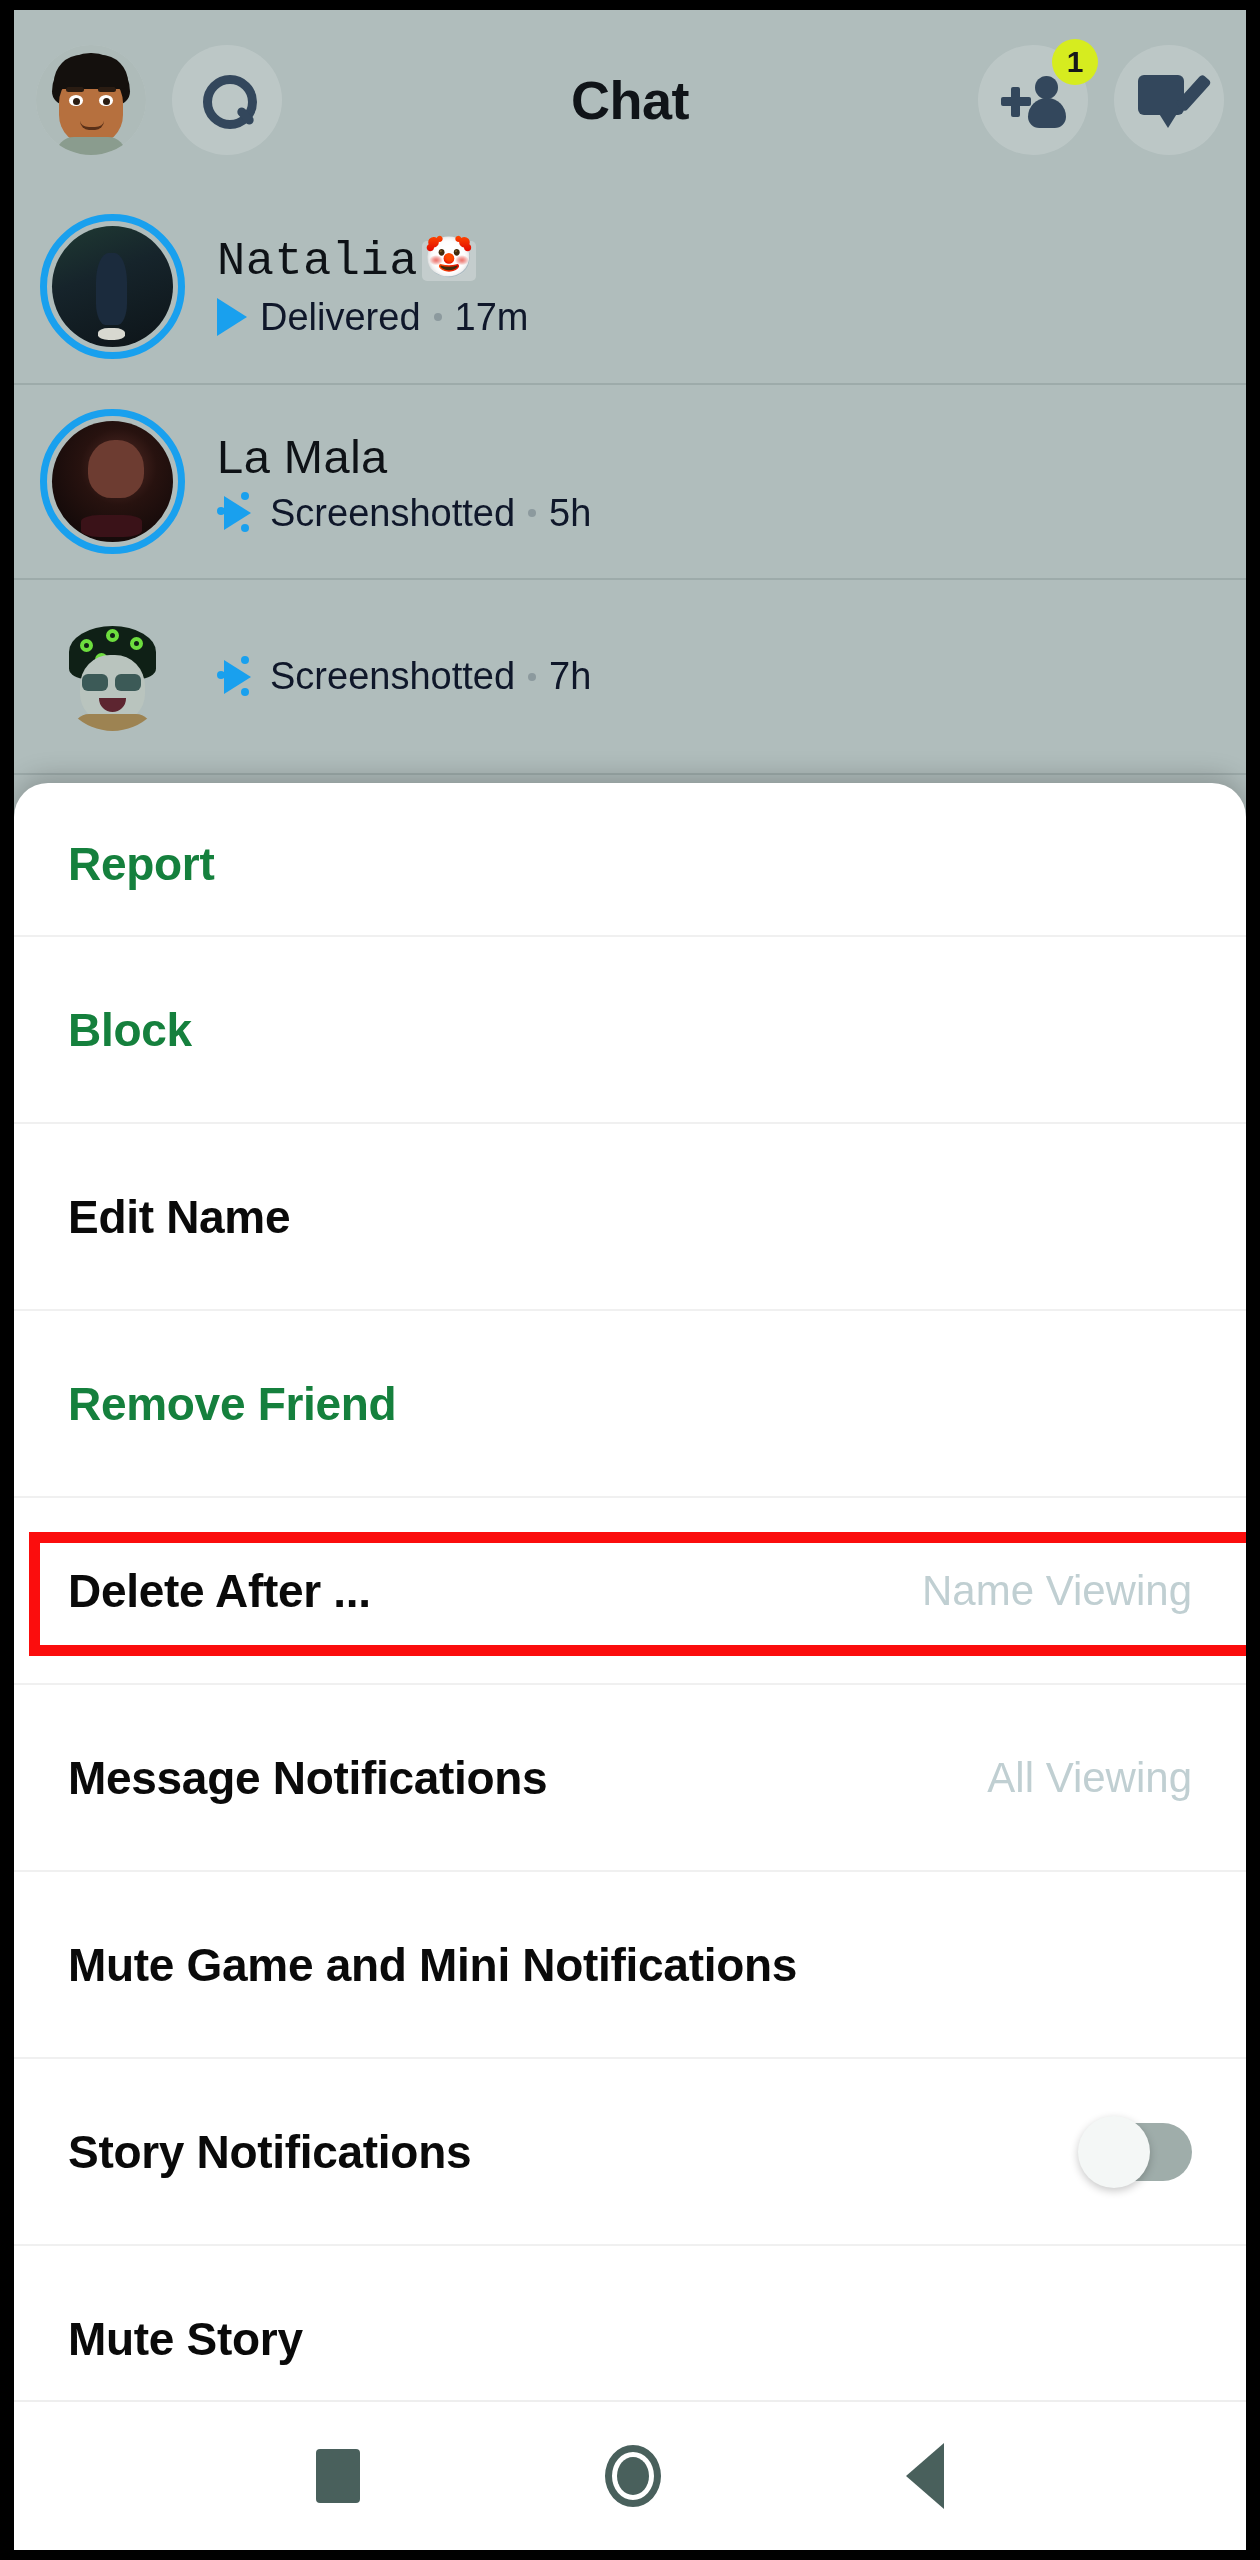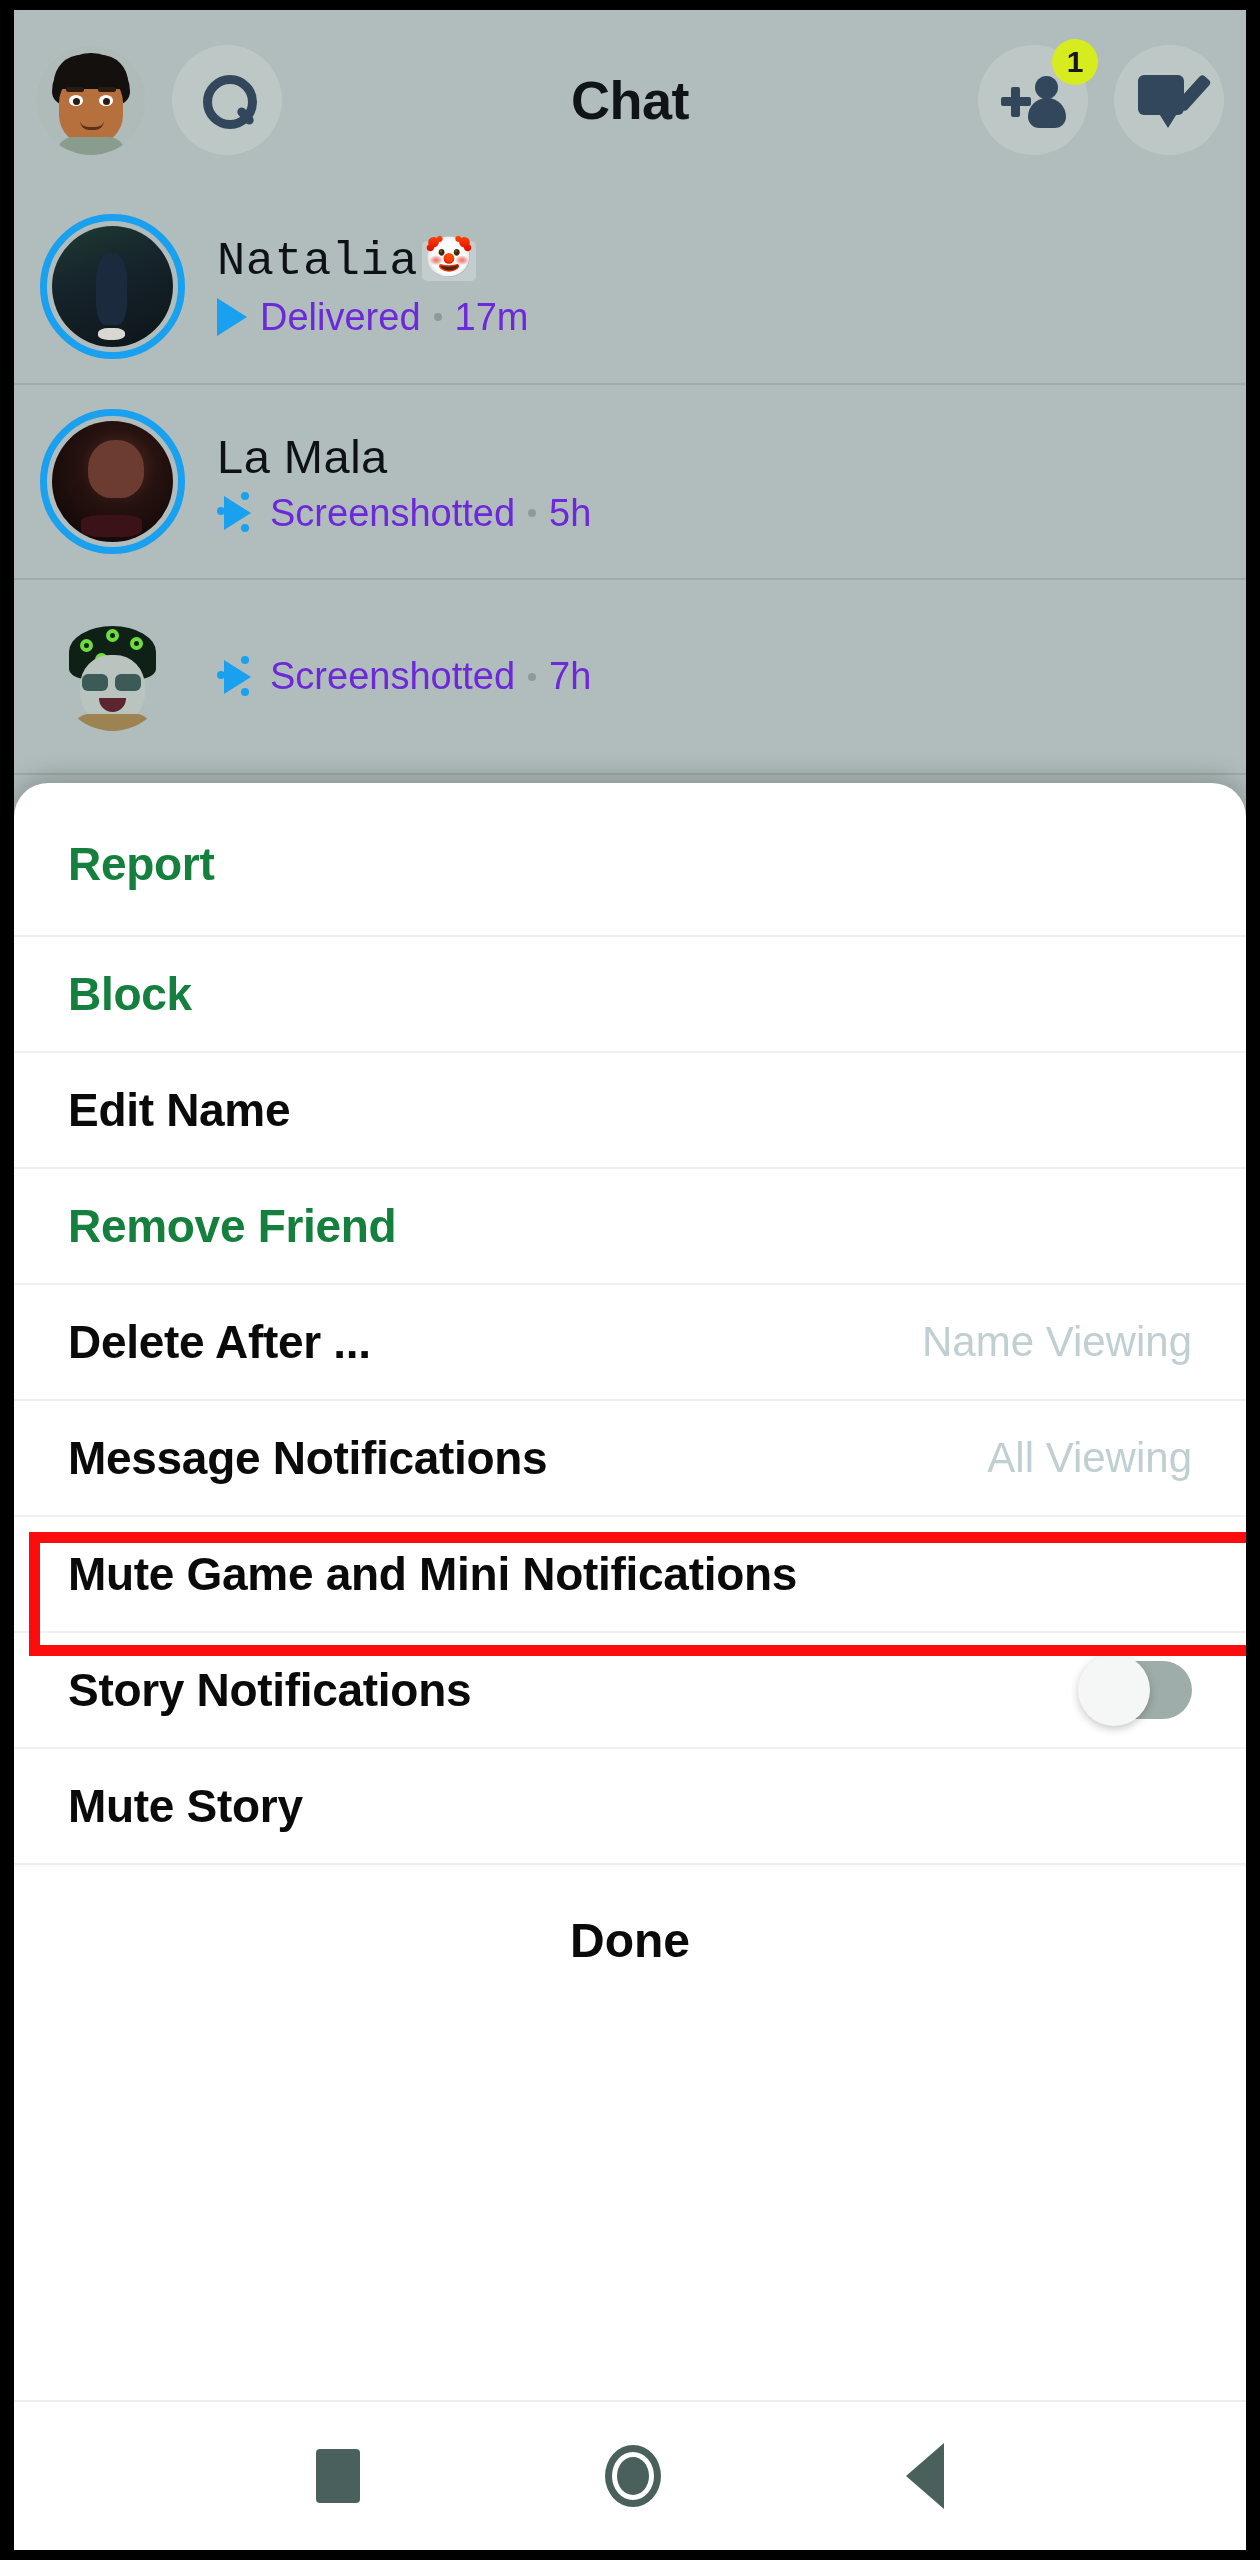--- a/index.html
+++ b/index.html
@@ -148,21 +148,21 @@
     font-size: 47px;
     color: #0e1216;
     font-weight: 500;
     display: flex;
     align-items: center;
     gap: 4px;
     letter-spacing: 0.5px;
   }
   .chat-name.mono { font-family: "Liberation Mono", monospace; font-weight: 400; }
   .emoji-badge { font-size: 40px; line-height:1; background: rgba(255,255,255,0.25); border-radius:5px; padding: 0 2px; }
-  .chat-meta { display:flex; align-items:center; gap: 13px; font-size: 38px; color: #6d28d9; }
+  .chat-meta { display:flex; align-items:center; gap: 13px; font-size: 38px; color: #0f172a; }
 
   .icon-delivered {
     width: 0; height: 0;
     border-top: 19px solid transparent;
     border-bottom: 19px solid transparent;
     border-left: 30px solid #19a0ee;
     flex: 0 0 auto;
   }
   .icon-screenshot { width:40px; height:38px; position:relative; flex:0 0 auto; }
   .icon-screenshot .ss-main {
@@ -194,21 +194,21 @@
     background: #ffffff;
     border-radius: 34px 34px 0 0;
     box-shadow: 0 -6px 26px rgba(0,0,0,0.22);
     top: 773px;
     overflow: hidden;
   }
   .menu-item {
     display: flex;
     align-items: center;
     justify-content: space-between;
-    height: 116px;
+    height: 187px;
     padding: 0 54px;
     border-bottom: 2px solid #f0f0f0;
   }
   .menu-item:first-child { padding-top: 10px; height: 154px; }
   .mi-label { font-size: 46px; font-weight: bold; color: #0a0a0a; letter-spacing: -0.3px; }
   .mi-label.danger { color: #15803d; }
   .mi-value { font-size: 42px; color: #c0cfd2; font-weight: 500; }
 
   .toggle {
     width: 108px; height: 58px;

